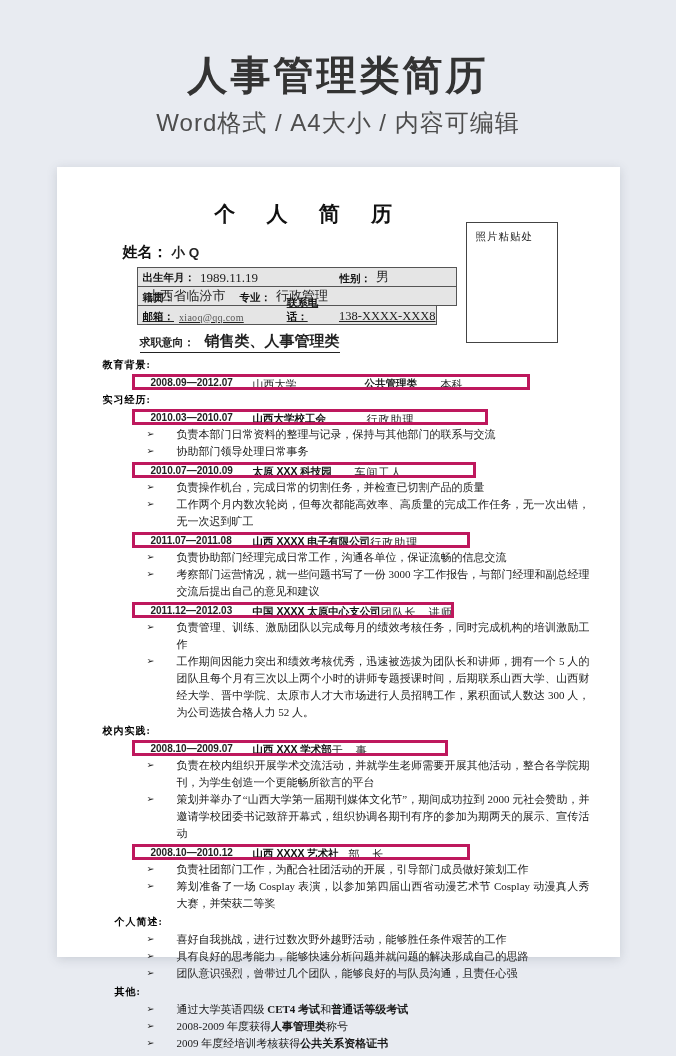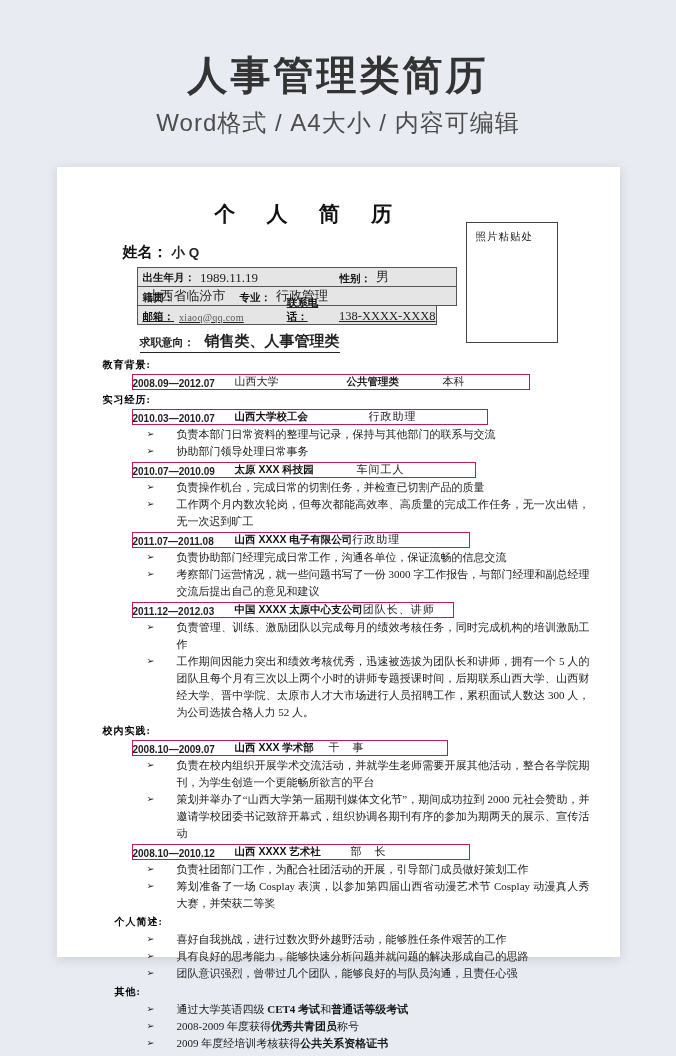--- a/index.html
+++ b/index.html
@@ -63,24 +63,24 @@
   .obj-wrap { display:inline-block; border-bottom:1px solid #222; padding-bottom:1px; }
   .obj-lbl { font-weight:bold; font-size:11px; }
   .obj-val { font-weight:bold; font-size:15px; margin-left:10px; }
   .sections { margin-top:5px; }
   .sec-heading {
     font-weight:bold; font-size:10px; color:#000;
     margin:3px 0 2px 46px; letter-spacing:1px;
   }
   .section:nth-child(4) .sec-heading, .section:nth-child(5) .sec-heading { margin-left:58px; }
   .entry-row {
-    border:1px solid #be185d; height:16px;
+    border:3px solid #be185d; height:16px;
     margin:1px 0 1px 75px;
-    display:flex; align-items:flex-end;
-    padding-left:0; white-space:nowrap; overflow:hidden;
+    display:flex; align-items:flex-start;
+    padding-left:16px; white-space:nowrap; overflow:hidden;
   }
   .c-date {
     width:102px; flex:none;
     font-family:"Liberation Sans","DejaVu Sans",sans-serif;
     font-size:10px; font-weight:600; color:#222;
   }
   .c-company {
     flex:1; font-family:"Liberation Sans","DejaVu Sans",sans-serif;
     font-weight:bold; font-size:10.5px; color:#111;
   }
@@ -231,18 +231,18 @@
         <ul class="bullets">
           <li><span class="arrow-ic">➢</span><span>喜好自我挑战，进行过数次野外越野活动，能够胜任条件艰苦的工作</span></li>
           <li><span class="arrow-ic">➢</span><span>具有良好的思考能力，能够快速分析问题并就问题的解决形成自己的思路</span></li>
           <li><span class="arrow-ic">➢</span><span>团队意识强烈，曾带过几个团队，能够良好的与队员沟通，且责任心强</span></li>
         </ul>
       </div>
       <div class="section">
         <div class="sec-heading">其他:</div>
         <ul class="bullets">
           <li><span class="arrow-ic">➢</span><span>通过大学英语四级 </span><span class="seg-b">CET4 考试</span><span>和</span><span class="seg-b">普通话等级考试</span></li>
-          <li><span class="arrow-ic">➢</span><span>2008-2009 年度获得</span><span class="seg-b">优秀共青团员</span><span>称号</span></li>
+          <li><span class="arrow-ic">➢</span><span>2008-2009 年度获得</span><span class="seg-b">人事管理类</span><span>称号</span></li>
           <li><span class="arrow-ic">➢</span><span>2009 年度经培训考核获得</span><span class="seg-b">公共关系资格证书</span></li>
         </ul>
       </div>
     </div>
 </div>
 
 </body></html>

